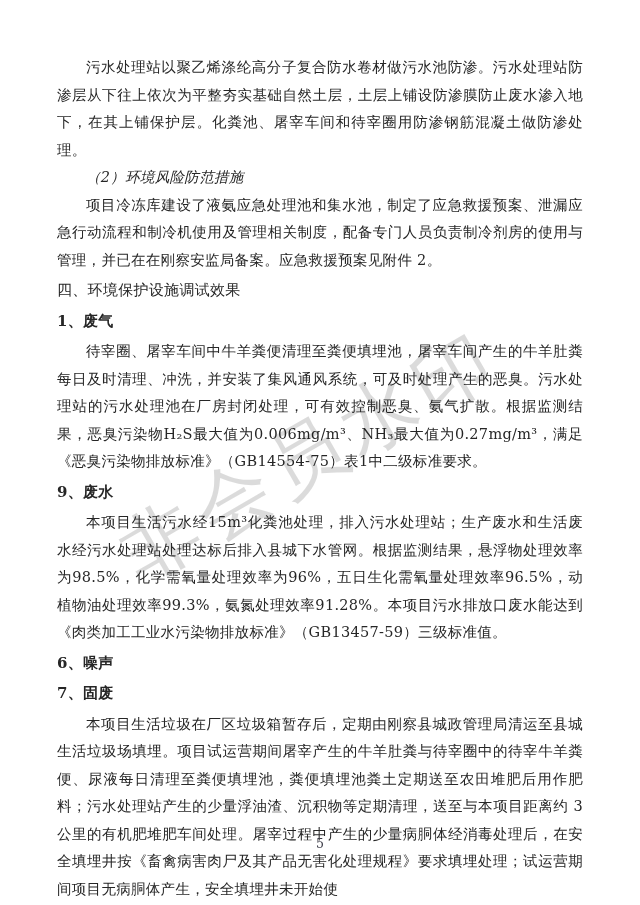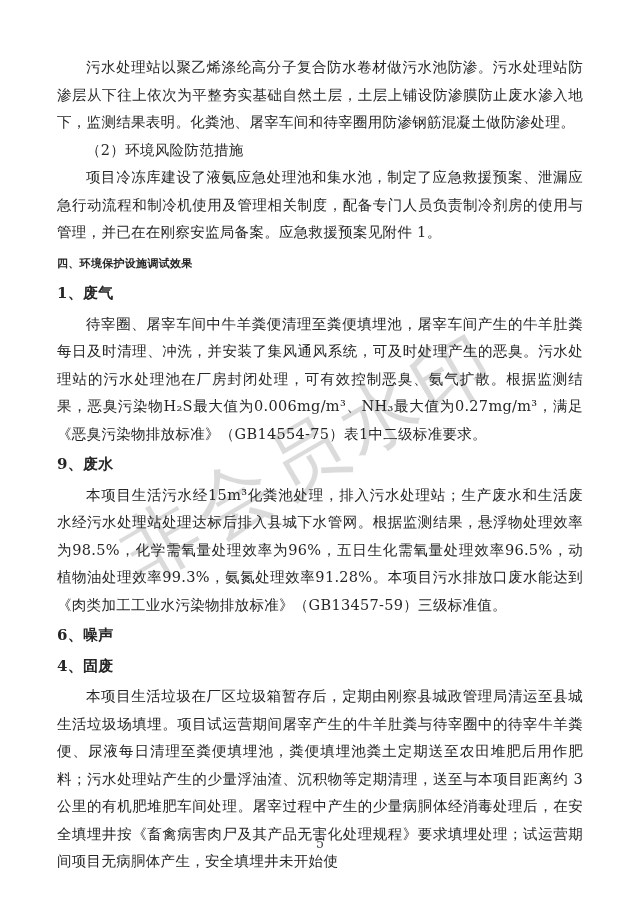--- a/index.html
+++ b/index.html
@@ -29,25 +29,26 @@
   }
   .content p {
     margin: 0;
   }
   p.body-para {
     text-indent: 2em;
   }
   p.sub-heading {
     text-indent: 2em;
     font-weight: normal;
+    font-style: italic;
   }
   .sec-heading {
     margin: 3px 0;
-    font-size: 11px;
-    font-weight: bold;
+    font-size: 15px;
+    font-weight: normal;
     line-height: 27.5px;
   }
   .num-heading {
     margin: 3px 0;
     font-size: 15px;
     font-weight: bold;
     line-height: 27.5px;
   }
   .watermark {
     position: absolute;
@@ -80,40 +81,40 @@
 </style>
 </head>
 <body>
 
 <div class="page">
 
   <div class="watermark">非会员水印</div>
 
   <div class="content content-layer">
 
-    <p class="body-para">污水处理站以聚乙烯涤纶高分子复合防水卷材做污水池防渗。污水处理站防渗层从下往上依次为平整夯实基础自然土层，土层上铺设防渗膜防止废水渗入地下，监测结果表明。化粪池、屠宰车间和待宰圈用防渗钢筋混凝土做防渗处理。</p>
+    <p class="body-para">污水处理站以聚乙烯涤纶高分子复合防水卷材做污水池防渗。污水处理站防渗层从下往上依次为平整夯实基础自然土层，土层上铺设防渗膜防止废水渗入地下，在其上铺保护层。化粪池、屠宰车间和待宰圈用防渗钢筋混凝土做防渗处理。</p>
 
     <p class="sub-heading">（2）环境风险防范措施</p>
 
-    <p class="body-para">项目冷冻库建设了液氨应急处理池和集水池，制定了应急救援预案、泄漏应急行动流程和制冷机使用及管理相关制度，配备专门人员负责制冷剂房的使用与管理，并已在在刚察安监局备案。应急救援预案见附件 1。</p>
+    <p class="body-para">项目冷冻库建设了液氨应急处理池和集水池，制定了应急救援预案、泄漏应急行动流程和制冷机使用及管理相关制度，配备专门人员负责制冷剂房的使用与管理，并已在在刚察安监局备案。应急救援预案见附件 2。</p>
 
     <div class="sec-heading">四、环境保护设施调试效果</div>
 
     <div class="num-heading">1、废气</div>
 
     <p class="body-para">待宰圈、屠宰车间中牛羊粪便清理至粪便填埋池，屠宰车间产生的牛羊肚粪每日及时清理、冲洗，并安装了集风通风系统，可及时处理产生的恶臭。污水处理站的污水处理池在厂房封闭处理，可有效控制恶臭、氨气扩散。根据监测结果，恶臭污染物H₂S最大值为0.006mg/m³、NH₃最大值为0.27mg/m³，满足《恶臭污染物排放标准》（GB14554-75）表1中二级标准要求。</p>
 
     <div class="num-heading">9、废水</div>
 
     <p class="body-para">本项目生活污水经15m³化粪池处理，排入污水处理站；生产废水和生活废水经污水处理站处理达标后排入县城下水管网。根据监测结果，悬浮物处理效率为98.5%，化学需氧量处理效率为96%，五日生化需氧量处理效率96.5%，动植物油处理效率99.3%，氨氮处理效率91.28%。本项目污水排放口废水能达到《肉类加工工业水污染物排放标准》（GB13457-59）三级标准值。</p>
 
     <div class="num-heading">6、噪声</div>
 
 
-    <div class="num-heading">4、固废</div>
+    <div class="num-heading">7、固废</div>
 
     <p class="body-para">本项目生活垃圾在厂区垃圾箱暂存后，定期由刚察县城政管理局清运至县城生活垃圾场填埋。项目试运营期间屠宰产生的牛羊肚粪与待宰圈中的待宰牛羊粪便、尿液每日清理至粪便填埋池，粪便填埋池粪土定期送至农田堆肥后用作肥料；污水处理站产生的少量浮油渣、沉积物等定期清理，送至与本项目距离约 3 公里的有机肥堆肥车间处理。屠宰过程中产生的少量病胴体经消毒处理后，在安全填埋井按《畜禽病害肉尸及其产品无害化处理规程》要求填埋处理；试运营期间项目无病胴体产生，安全填埋井未开始使</p>
 
   </div>
 
   <div class="page-footer">5</div>
 
 </div>
 
 </body></html>

